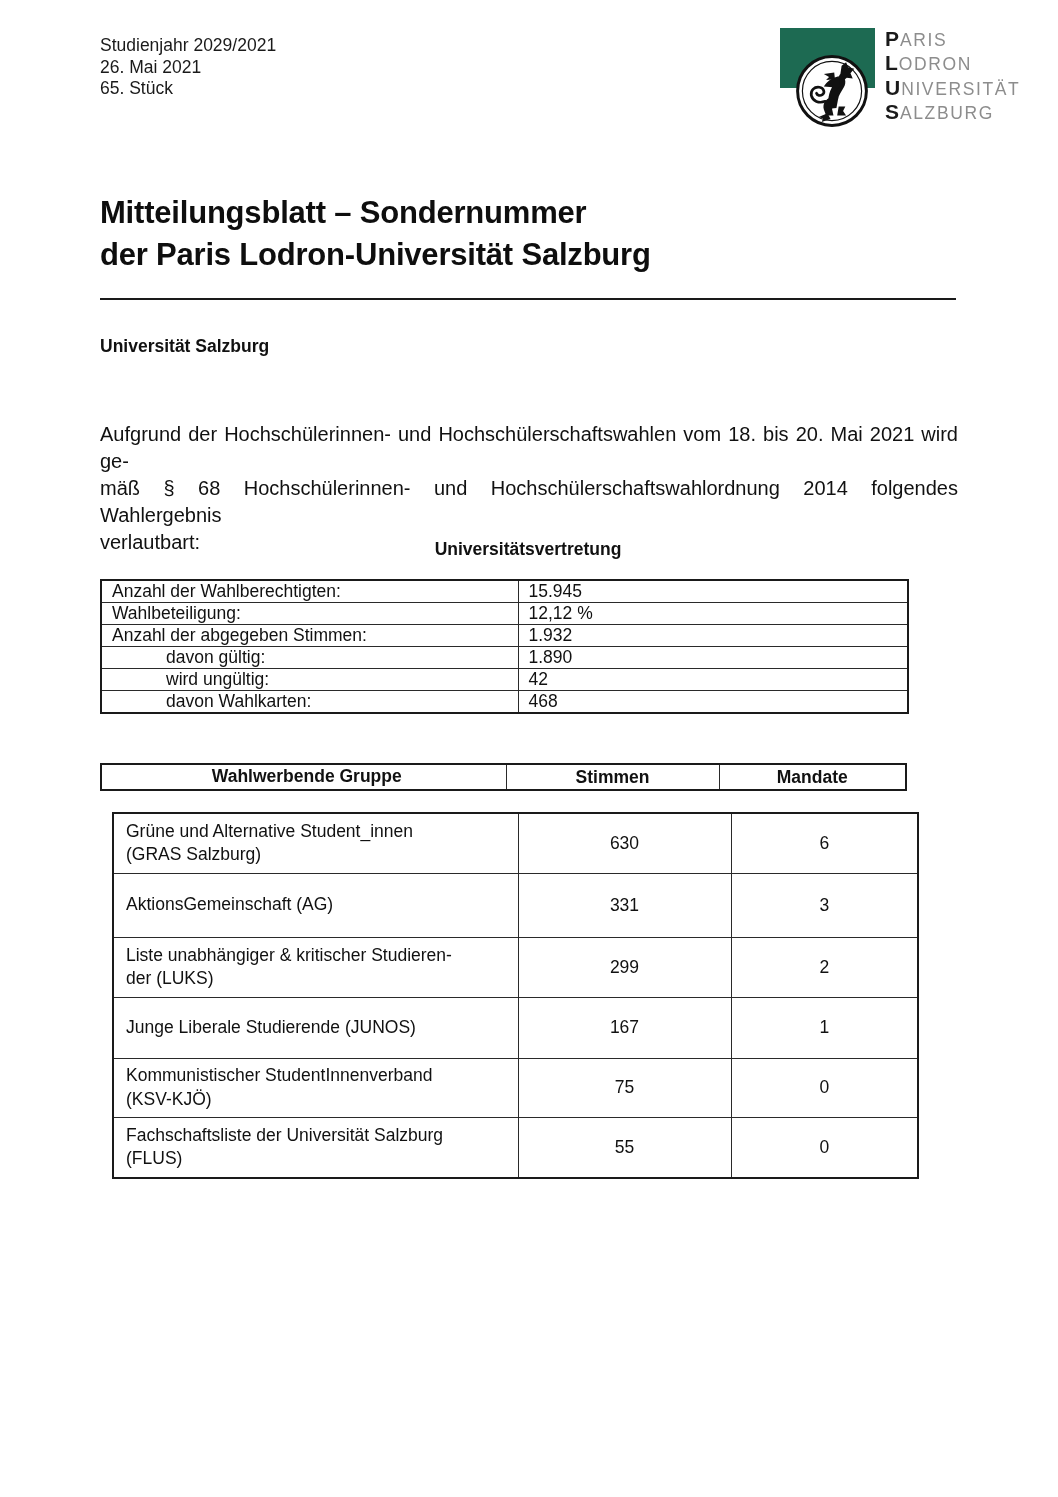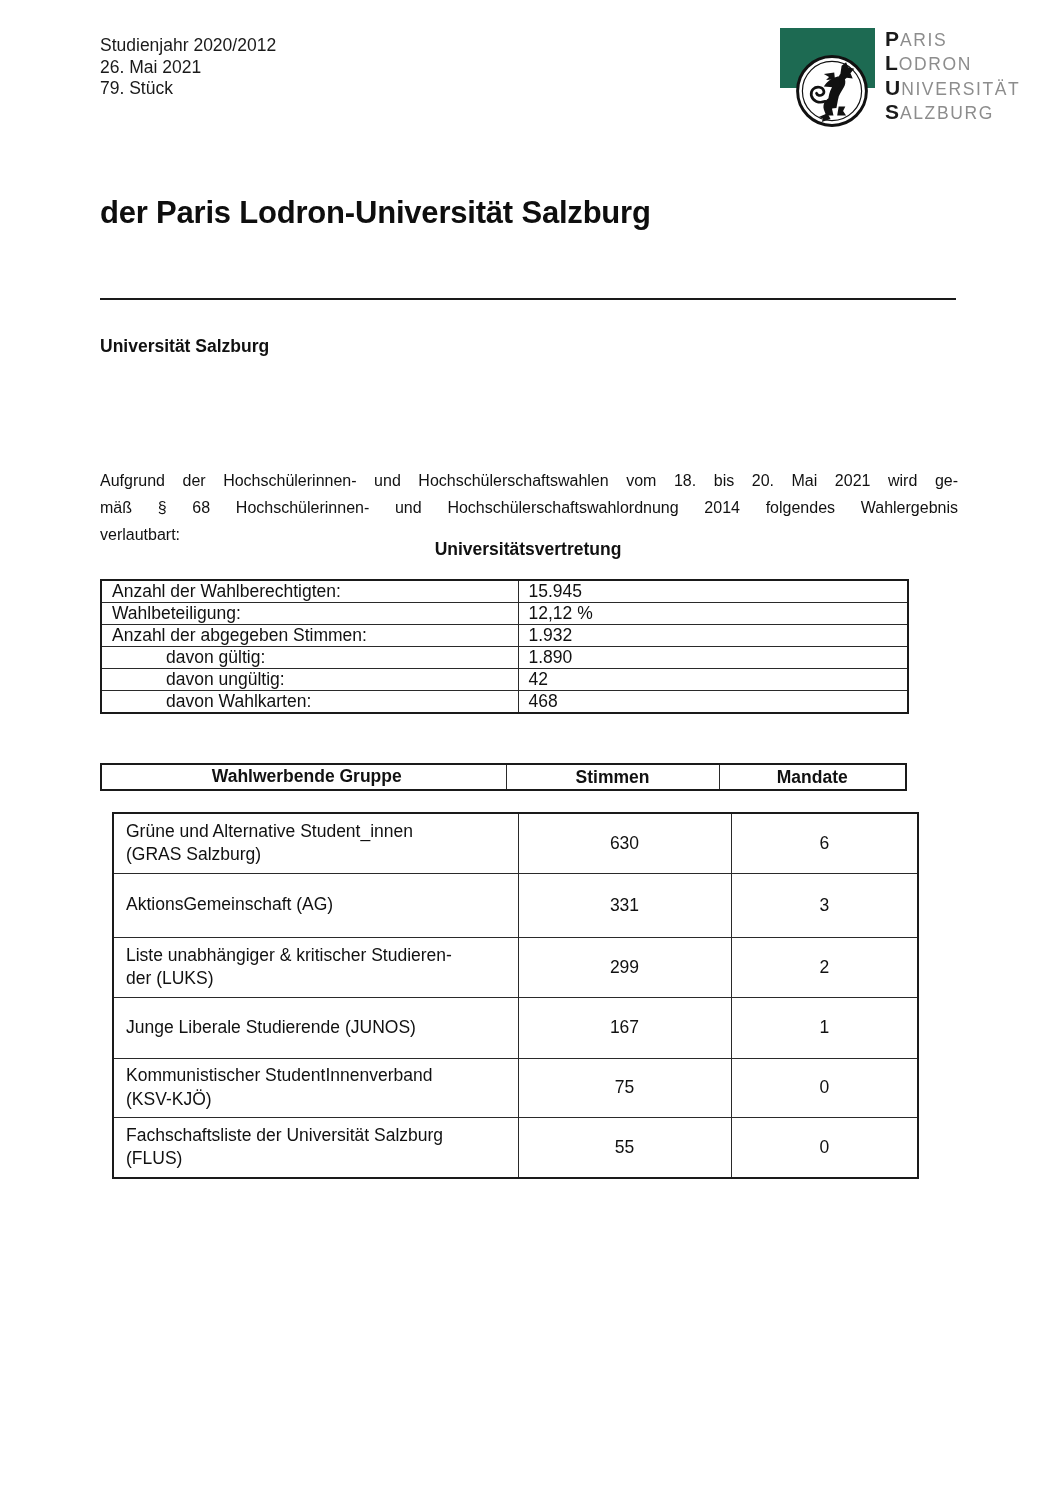--- a/index.html
+++ b/index.html
@@ -64,21 +64,21 @@
 
   .section-heading {
     position: absolute; left: 100px; top: 330px;
     width: 857px;
     font-size: 17.5px; font-weight: bold;
     line-height: 33px; color: #111;
   }
   .body-par {
     position: absolute; left: 100px; top: 421px;
     width: 858px;
-    font-size: 16px; line-height: 27px; color: #111; margin-top: 46px;
+    font-size: 20px; line-height: 27px; color: #111;
   }
   .jl { text-align: justify; text-align-last: justify; }
 
   .table-caption {
     position: absolute; left: 100px; top: 539px;
     width: 856px; text-align: center;
     font-size: 17.5px; font-weight: bold; color: #111;
   }
 
   table { border-collapse: collapse; table-layout: fixed; padding-left: 19px; }
@@ -133,23 +133,23 @@
   .group-table tr:nth-child(5) td { height: 59px; }
   .group-table tr:nth-child(6) td { height: 61px; }
   .group-table tr:nth-child(7) td { height: 60px; }
 </style>
 </head>
 <body>
 
 <div class="page">
 
   <div class="issue-info">
-    <div>Studienjahr 2020/2012</div>
+    <div>Studienjahr 2029/2021</div>
     <div>26. Mai 2021</div>
-    <div>79. Stück</div>
+    <div>65. Stück</div>
   </div>
 
   <div class="logo-mark">
     <div class="logo-green"></div>
     <svg class="logo-lion" viewBox="0 0 100 100" aria-hidden="true">
       <circle cx="50" cy="50" r="46.5" fill="#ffffff" stroke="#111111" stroke-width="4"></circle>
       <circle cx="50" cy="50" r="40" fill="none" stroke="#111111" stroke-width="1.6"></circle>
       <g fill="#111111" stroke="none">
 
         <path d="M63 16 l6 -5 3 7 8 2 -5 6 3 7 -8 -1 -6 5 -3 -8 z"></path>
@@ -181,20 +181,21 @@
       <span class="logo-initial">U</span>
         <span class="logo-rest">NIVERSITÄT</span>
     </div>
     <div class="logo-line">
       <span class="logo-initial">S</span>
         <span class="logo-rest">ALZBURG</span>
     </div>
   </div>
 
   <h1 class="doc-title">
+    <div>Mitteilungsblatt – Sondernummer</div>
     <div>der Paris Lodron-Universität Salzburg</div>
   </h1>
 
   <div class="rule"></div>
 
   <div class="section-heading">
     <div>Universität Salzburg</div>
   </div>
 
   <div class="body-par">
@@ -217,21 +218,21 @@
       </tr>
       <tr>
         <td class="c1">Anzahl der abgegeben Stimmen:</td>
         <td class="c2">1.932</td>
       </tr>
       <tr class="indent">
         <td class="c1">davon gültig:</td>
         <td class="c2">1.890</td>
       </tr>
       <tr class="indent">
-        <td class="c1">davon ungültig:</td>
+        <td class="c1">wird ungültig:</td>
         <td class="c2">42</td>
       </tr>
       <tr class="indent">
         <td class="c1">davon Wahlkarten:</td>
         <td class="c2">468</td>
       </tr>
     </tbody>
   </table>
 
   <table class="group-header-table">

